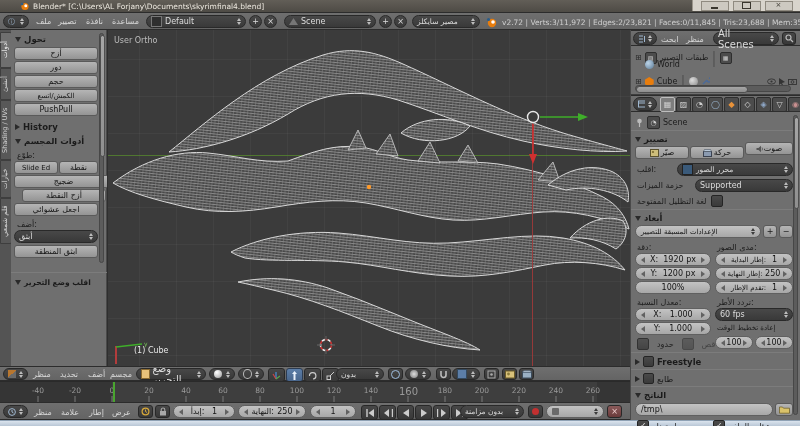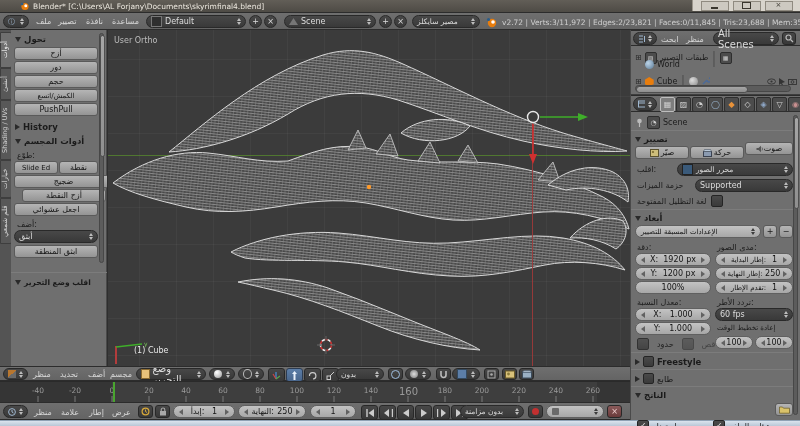--- a/index.html
+++ b/index.html
@@ -735,20 +735,23 @@
         <span class="tri-r"></span>
         <span class="cb" style="width:9px;height:9px"></span>
         <span>طابع</span>
       </div>
     <div class="abs divider" style="left:0;top:291px;width:164px"></div>
 
     <div class="abs ph" style="left:4px;top:295px">
         <span class="tri-d"></span>
         <span>الناتج</span>
       </div>
+    <div class="abs lt" style="left:4px;top:308px;width:138px;justify-content:flex-start">
+        <span style="direction:ltr;unicode-bidi:plaintext">/tmp\</span>
+      </div>
     <div class="abs btn" style="left:144px;top:308px;width:18px">
         <svg width="11" height="9">
           <path d="M0.5 2 h3 l1 1.2 h6 v5 h-10 Z" fill="#d9c26a" stroke="#6a5a20" stroke-width="0.7"></path>
         </svg>
       </div>
     <div class="abs" style="left:6px;top:325px;display:flex;align-items:center;gap:4px">
       <span class="cb">✓</span>
       <span class="lbl">إستبدل</span>
     </div>
     <div class="abs" style="left:82px;top:325px;display:flex;align-items:center;gap:4px">

